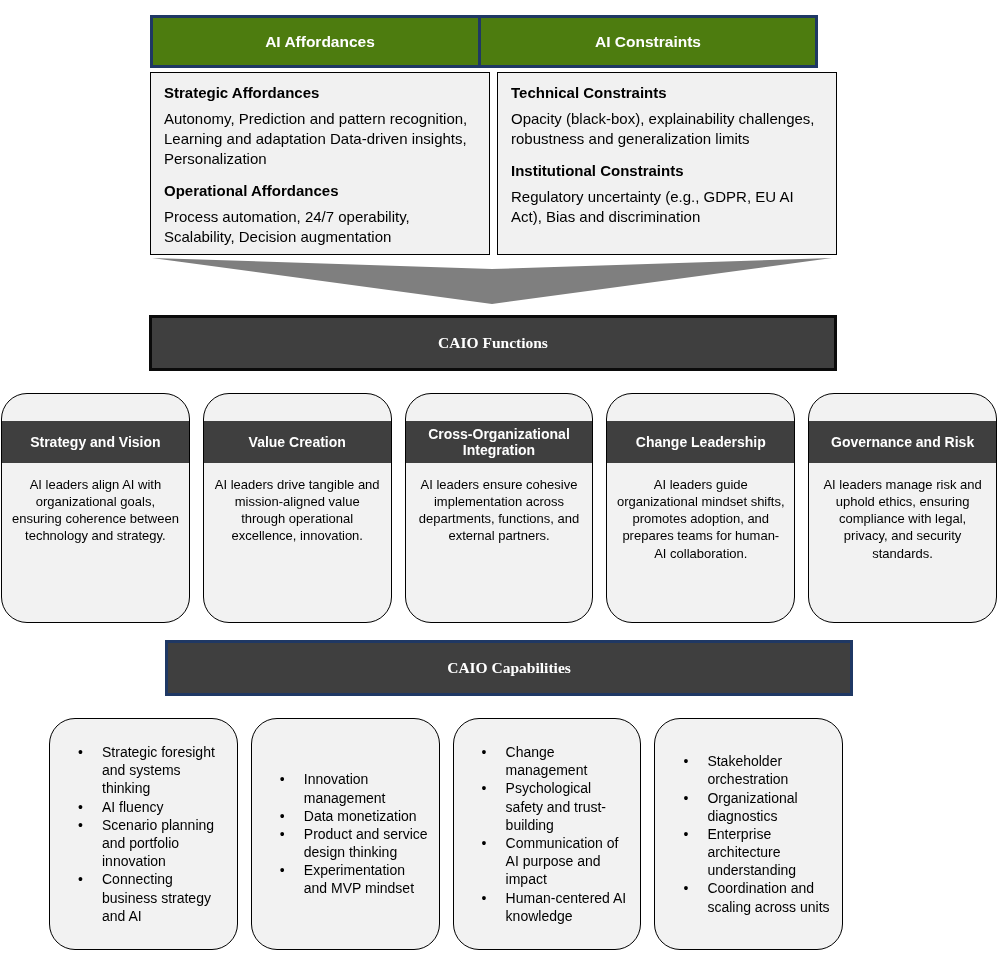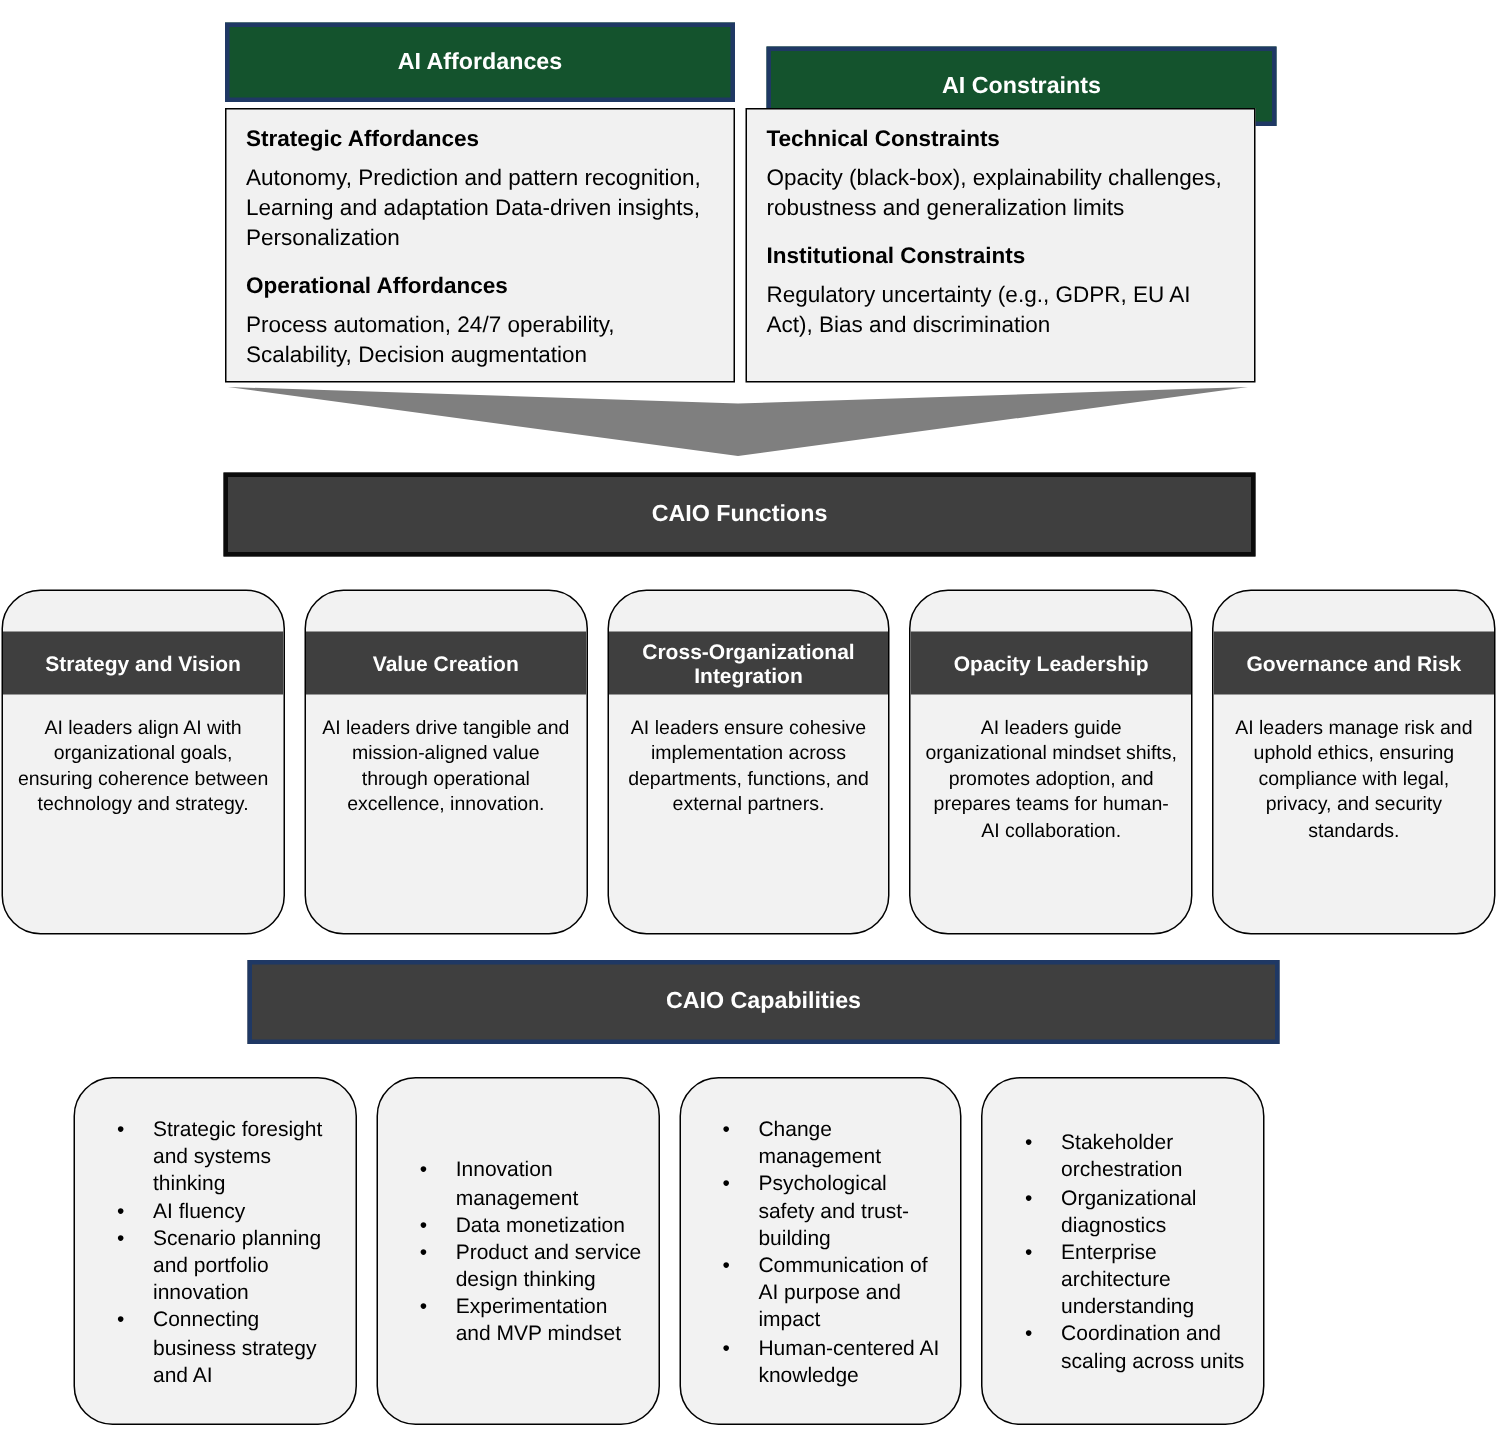--- a/index.html
+++ b/index.html
@@ -5,46 +5,46 @@
   html, body { margin:0; padding:0; background:#ffffff; }
   .canvas {
     position:relative; width:1000px; height:954px; background:#ffffff;
     font-family:"Liberation Sans", sans-serif; color:#000;
     overflow:hidden;
   }
 
   
   .hdr-box {
     position:absolute; top:15px; width:340px; height:53px;
-    background:#14532d; border:3px solid #1F3864; box-sizing:border-box;
+    background:#4d7c0f; border:3px solid #1F3864; box-sizing:border-box;
     color:#ffffff; font-weight:bold; font-size:15.5px;
     display:flex; align-items:center; justify-content:center;
   }
   #aff-header { left:150px; }
-  #con-header { left:511px;margin-top:16px; }
+  #con-header { left:478px; }
 
   
   .content-box {
     position:absolute; top:72px; width:340px; height:183px;
     background:#F1F1F1; border:1px solid #000000; box-sizing:border-box;
     padding:10px 13px 0 13px; font-size:15px; line-height:1.33;
   }
   #aff-content { left:150px; }
   #con-content { left:497px; }
   .section-heading { font-weight:bold; margin:0 0 6px 0; }
   .section-text   { margin:0 0 12px 0; }
 
   
   #merge-arrow { position:absolute; left:150px; top:256px; }
 
   
   .banner {
     position:absolute; left:149px; width:688px; height:56px;
     background:#3F3F3F; color:#ffffff; font-weight:bold; font-size:15.5px;
-    box-sizing:border-box; display:flex; align-items:center; justify-content:center;
+    box-sizing:border-box; display:flex; align-items:center; justify-content:center;font-family:Liberation Serif, serif;
   }
   #functions-banner    { top:315px; border:3px solid #0b0b0b; }
   #capabilities-banner { top:640px; border:3px solid #1F3864;margin-left:16px; }
 
   
   .cards-row {
     position:absolute; left:1px; width:996px;
     display:grid; grid-template-columns:repeat(5, 1fr); gap:13px;
   }
   #functions-row    { top:393px; height:230px; }
@@ -119,21 +119,21 @@
     </div>
     <div class="card">
       <div class="card-band">Value Creation</div>
       <div class="card-body">AI leaders drive tangible and mission-aligned value through operational excellence, innovation.</div>
     </div>
     <div class="card">
       <div class="card-band">Cross-Organizational Integration</div>
       <div class="card-body">AI leaders ensure cohesive implementation across departments, functions, and external partners.</div>
     </div>
     <div class="card">
-      <div class="card-band">Opacity Leadership</div>
+      <div class="card-band">Change Leadership</div>
       <div class="card-body">AI leaders guide organizational mindset shifts, promotes adoption, and prepares teams for human-AI collaboration.</div>
     </div>
     <div class="card">
       <div class="card-band">Governance and Risk</div>
       <div class="card-body">AI leaders manage risk and uphold ethics, ensuring compliance with legal, privacy, and security standards.</div>
     </div>
   </div>
 
   <div class="banner" id="capabilities-banner">
     <span>CAIO Capabilities</span>

